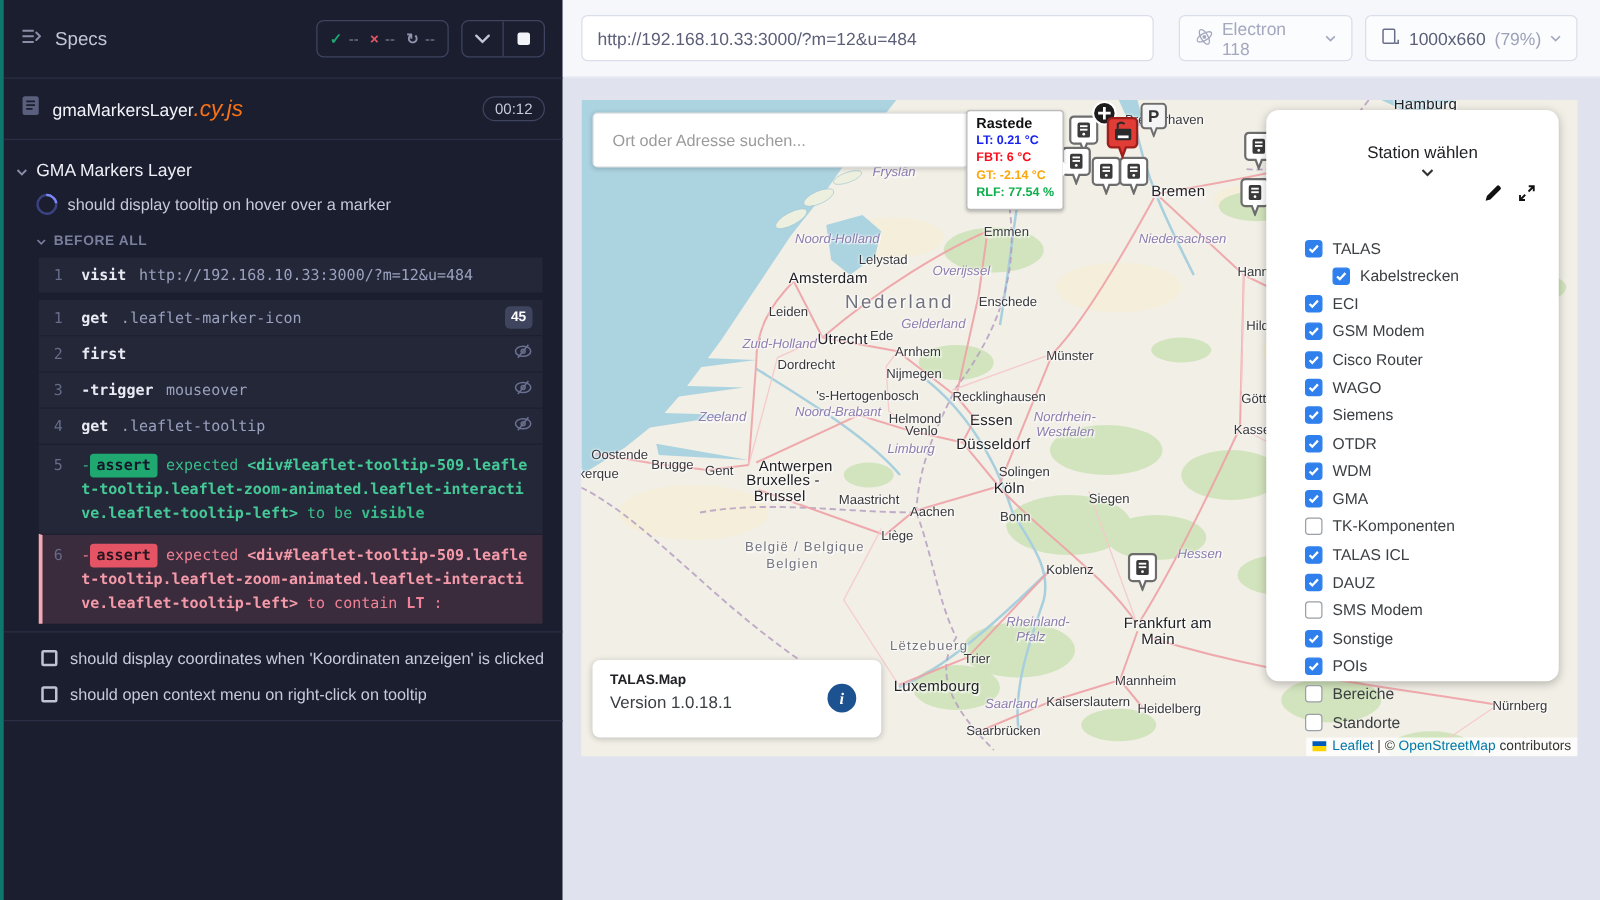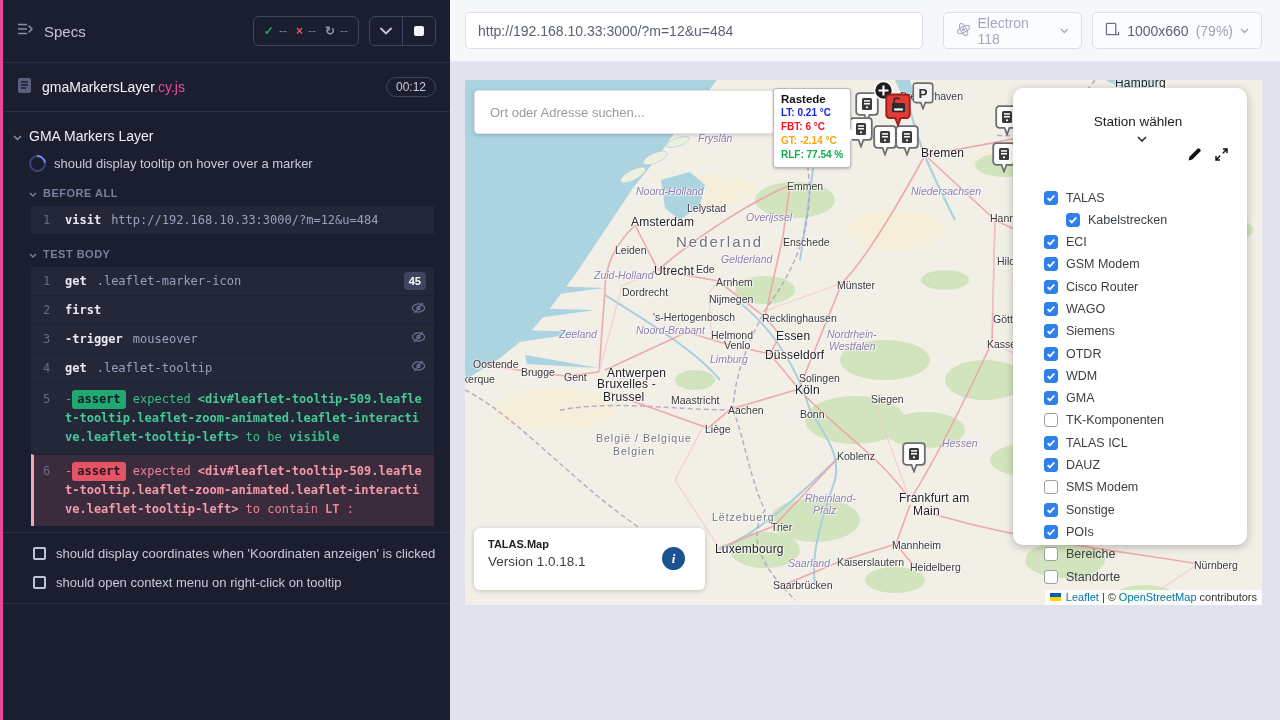--- a/index.html
+++ b/index.html
@@ -1,41 +1,41 @@
 <!DOCTYPE html>
 <html><head>
 <meta charset="utf-8">
 <style>
   html,body{margin:0;padding:0;width:1280px;height:720px;overflow:hidden;
     font-family:"Liberation Sans",sans-serif;background:#e0e3ee;}
   .app{display:flex;width:1280px;height:720px;}
 
   
   .reporter{width:450px;height:720px;background:#1b1e2e;flex:none;position:relative;
-    border-left:3px solid #ec4899;box-sizing:border-box;color:#c7cadb;}
+    border-left:3px solid #0f766e;box-sizing:border-box;color:#c7cadb;}
   .rep-header{height:62px;display:flex;align-items:center;padding:0 14px;gap:10px;
     border-bottom:1px solid #2b2f45;}
   .rep-title{font-size:15px;color:#c3c6d8;font-weight:500;}
   .rep-spacer{flex:1}
   .stat-group{display:flex;align-items:center;gap:9px;border:1px solid #3f4460;border-radius:6px;
     height:30px;padding:0 10px;box-sizing:border-box;}
   .stat{display:flex;align-items:center;gap:5px;font-size:12px;color:#7b8099;}
   .stat .ic{font-size:12px;line-height:1;}
   .ic-pass{color:#1fa971;font-weight:700}
   .ic-fail{color:#e45464;font-weight:700}
   .ic-run{color:#9095ad;font-weight:700}
   .ctl-group{display:flex;align-items:stretch;border:1px solid #3f4460;border-radius:6px;height:30px;box-sizing:border-box;overflow:hidden;}
   .ctl-btn{display:flex;align-items:center;justify-content:center;width:32px;cursor:pointer;}
   .ctl-btn+.ctl-btn{border-left:1px solid #3f4460;}
   .stop-sq{width:10px;height:10px;background:#f3f4fa;border-radius:2px;}
 
   .spec-row{height:48px;display:flex;align-items:center;gap:10px;padding:0 14px;
     border-bottom:1px solid #2b2f45;}
   .spec-name{font-size:14px;font-weight:400;color:#f3f4fa;}
-  .spec-ext{font-size:14px;color:#ec4899;font-weight:400;}
+  .spec-ext{font-size:18px;color:#f97316;font-weight:400;font-style:italic;}
   .spec-time{margin-left:auto;border:1px solid #3f4460;border-radius:11px;padding:2px 9px;
     font-size:12px;color:#c7cadb;}
 
   .tests{padding:12px 0 0 0;}
   .suite-row{display:flex;align-items:center;gap:7px;padding:4px 10px;font-size:14px;color:#eef0f7;font-weight:500;}
   .test-row{display:flex;align-items:center;gap:8px;padding:7px 10px 7px 26px;font-size:13px;color:#c7cadb;}
   .spinner{width:13px;height:13px;border-radius:50%;border:2px solid #3b4280;border-top-color:#7c88f8;flex:none;transform:rotate(40deg);}
   .section-row{display:flex;align-items:center;gap:6px;padding:8px 10px 5px 26px;
     font-size:11px;letter-spacing:.5px;color:#7a7f9e;font-weight:600;}
   .chev{flex:none;display:inline-block}
@@ -211,27 +211,20 @@
         <span>BEFORE ALL</span>
       </div>
       <div class="cmd-block" id="before-cmds">
           <div class="cmd-row">
             <span class="cmd-n">1</span>
             <span class="cmd-m">visit</span>
             <span class="cmd-msg">http://192.168.10.33:3000/?m=12&amp;u=484</span>
           </div>
         </div>
 
-      <div class="section-row">
-        <span class="chev">
-          <svg width="8" height="5" viewBox="0 0 8 5">
-              <path d="M1 1l3 3 3-3" stroke="#7a7f9e" stroke-width="1.4" fill="none"></path>
-            </svg></span>
-        <span>TEST BODY</span>
-      </div>
       <div class="cmd-block">
         <div id="body-cmds">
             <div class="cmd-row">
               <span class="cmd-n">1</span>
               <span class="cmd-m">get</span>
               <span class="cmd-msg">.leaflet-marker-icon</span>
               <span class="cmd-badge">45</span>
             </div>
             <div class="cmd-row">
               <span class="cmd-n">2</span>

